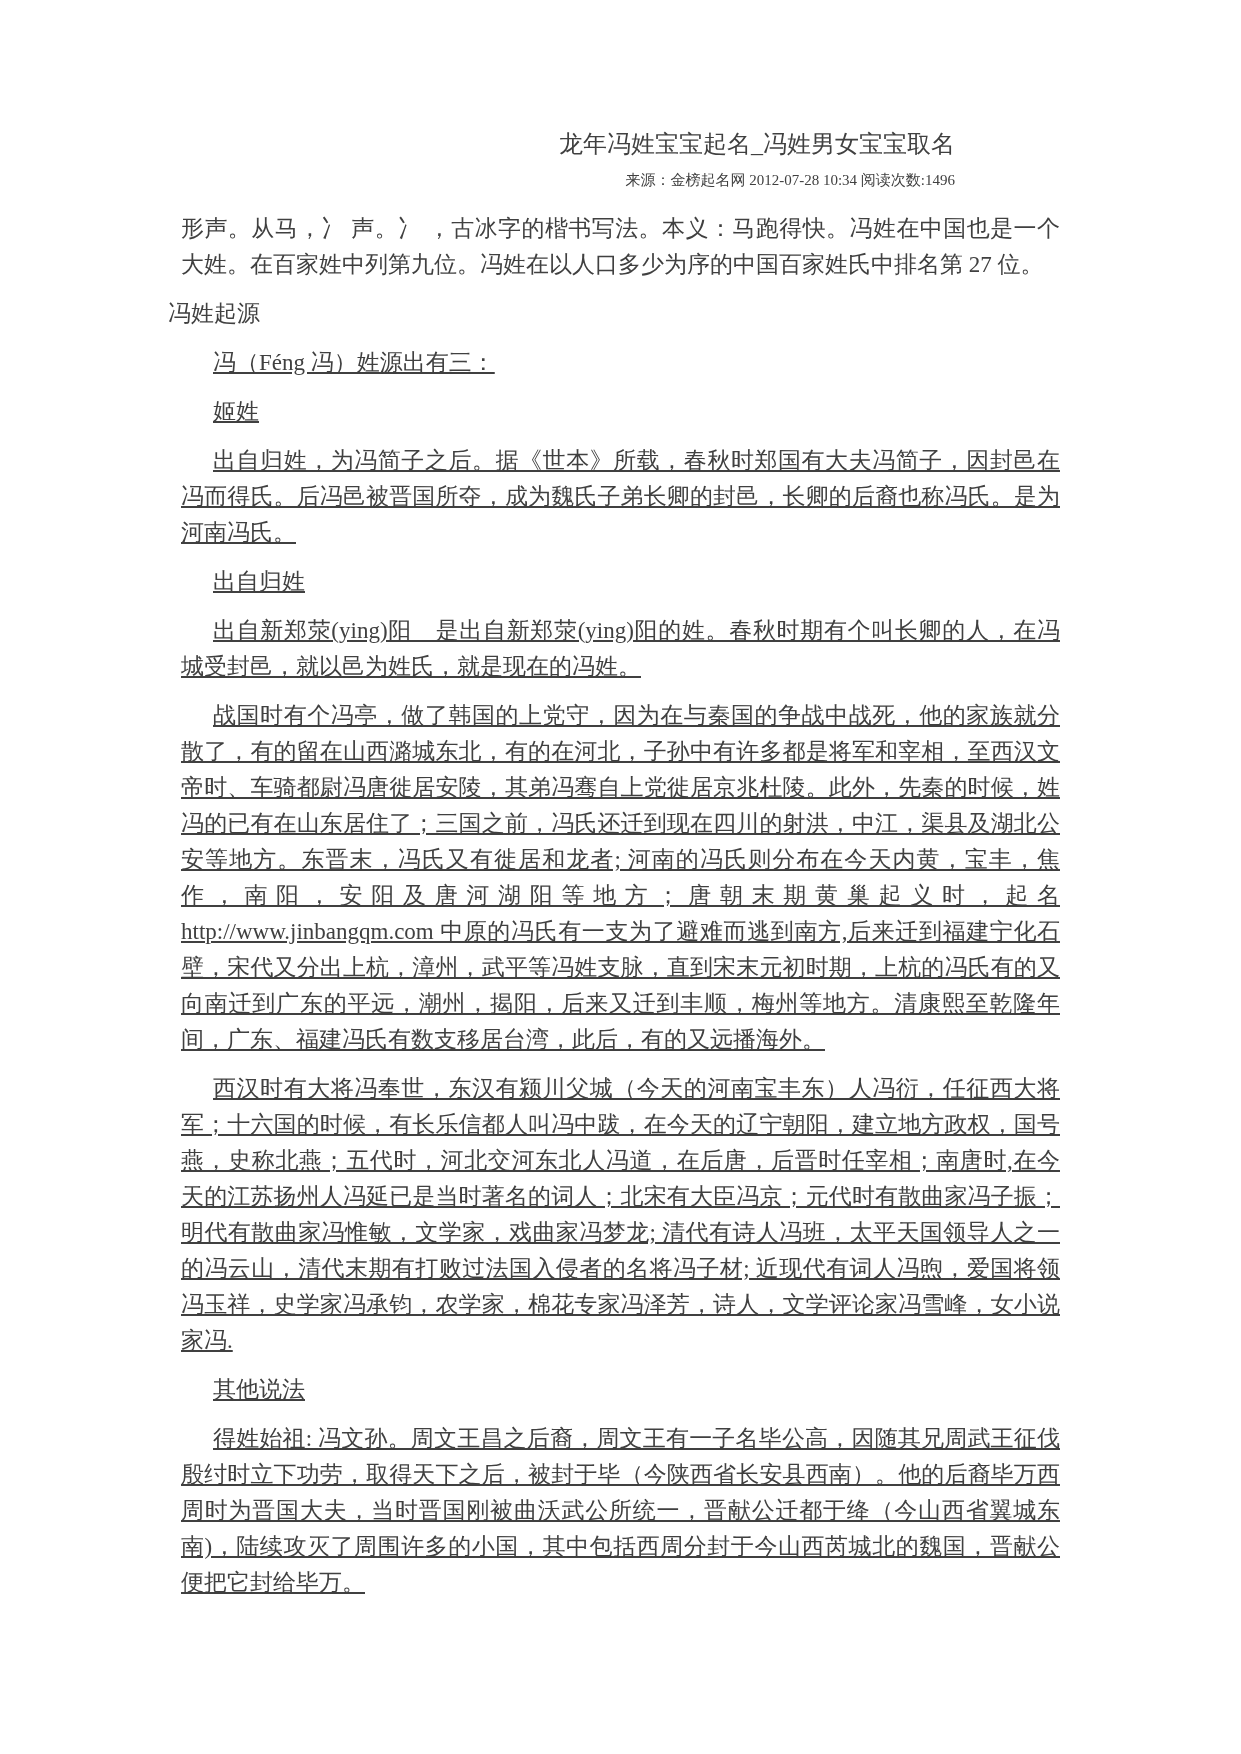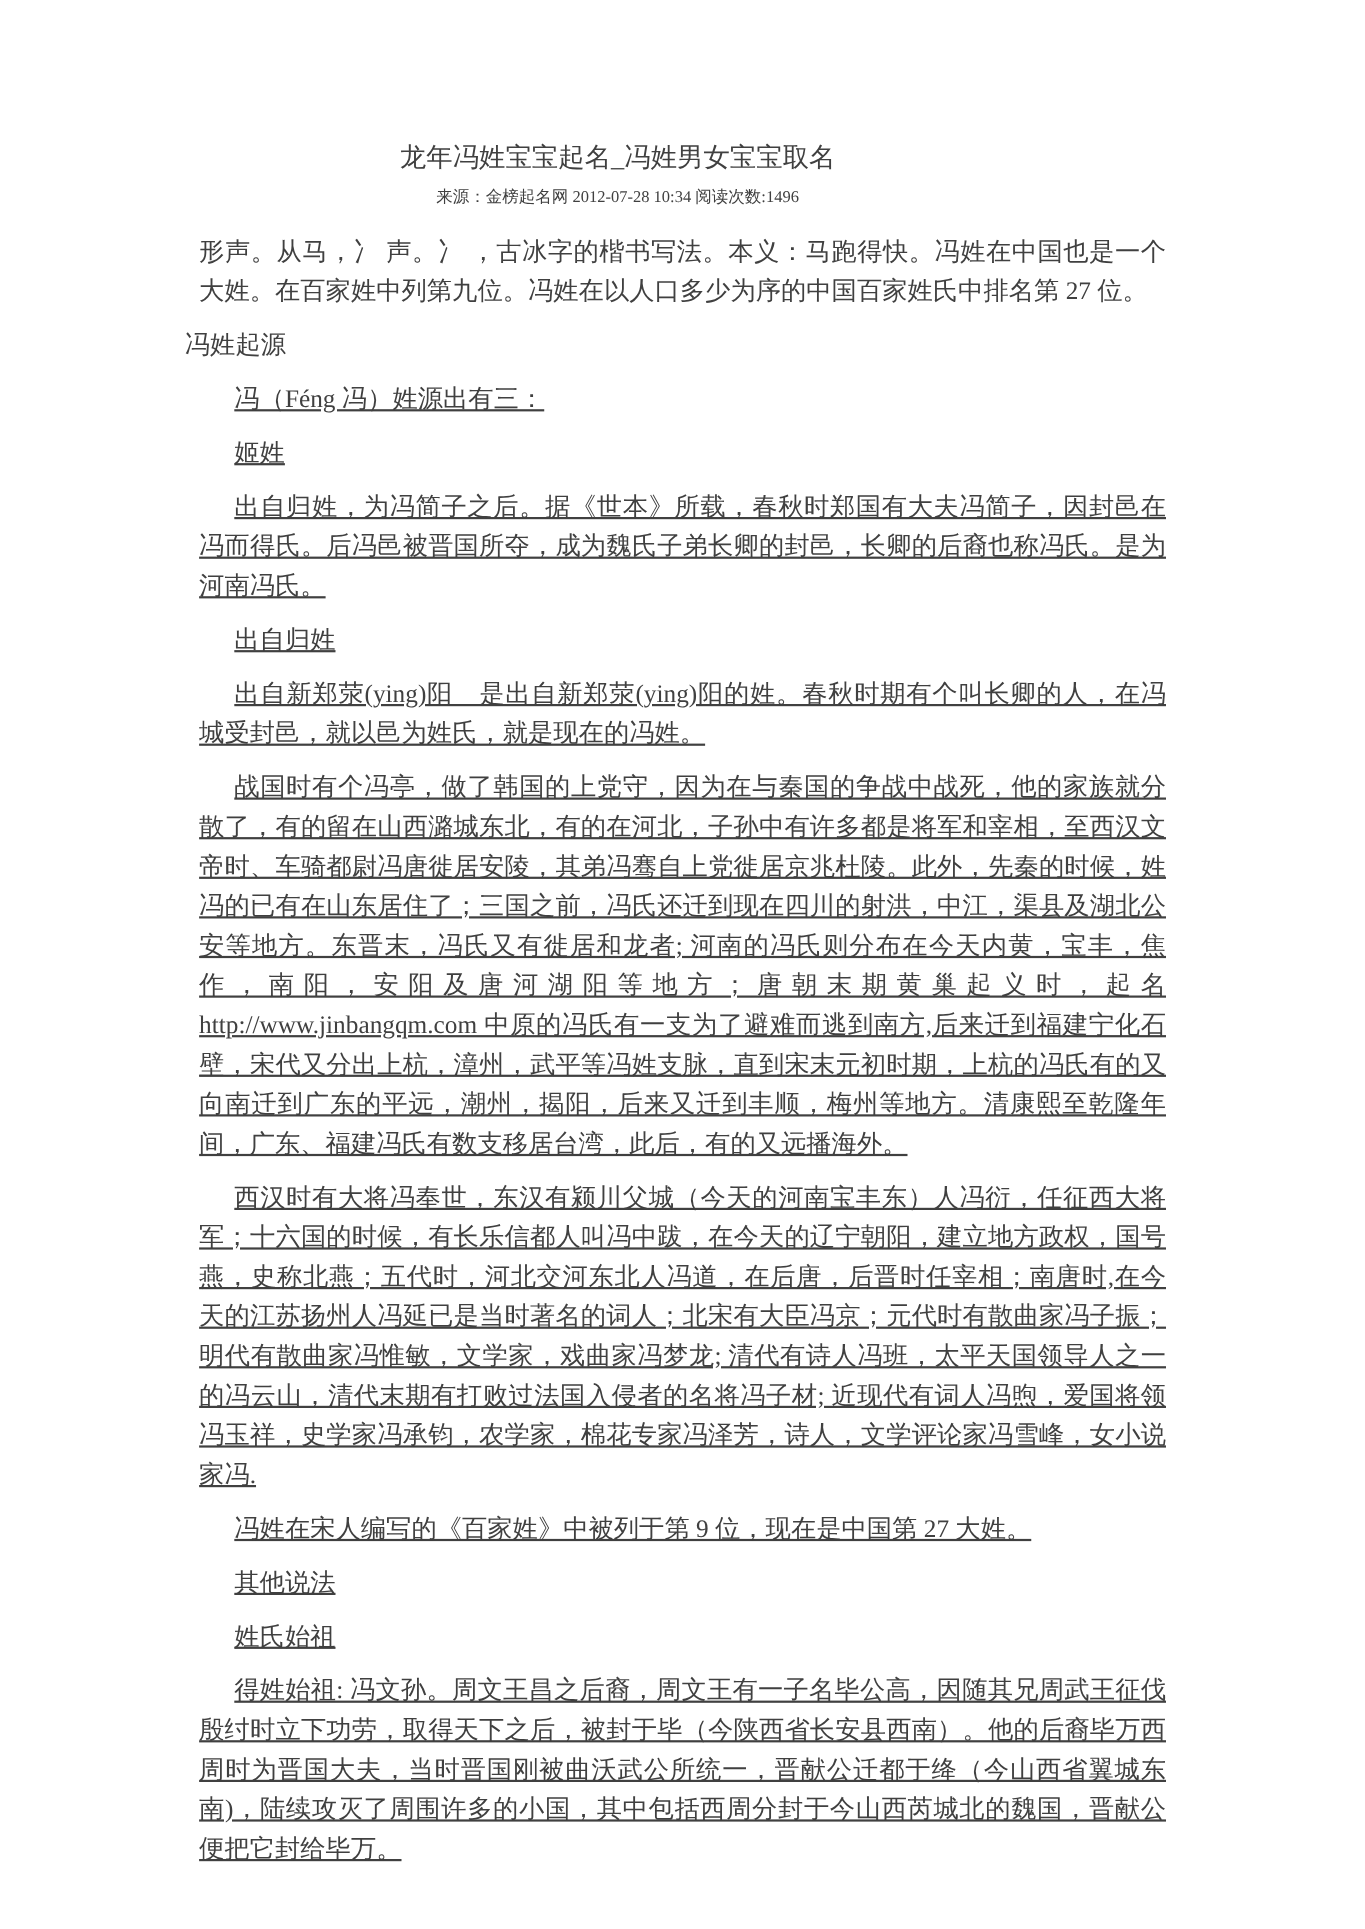--- a/index.html
+++ b/index.html
@@ -16,21 +16,21 @@
     box-sizing: border-box;
     padding: 126px 168px 0 168px;
     overflow: hidden;
     color: #404040;
     font-family: "Liberation Serif", "DejaVu Serif", serif;
     font-size: 23px;
     line-height: 36px;
   }
   .title-wrap {
     padding-right: 118px;
-    text-align: center;
+    text-align: right;
   }
   .doc-title {
     font-size: 24px;
     white-space: nowrap;
   }
   .doc-source {
     font-size: 15px;
     white-space: nowrap;
   }
   .section {
@@ -62,19 +62,17 @@
       </div>
       <div class="section">
         <div class="heading">冯姓起源</div>
         <p class="para indent">冯（Féng 冯）姓源出有三：</p>
         <p class="para indent">姬姓</p>
         <p class="para indent">出自归姓，为冯简子之后。据《世本》所载，春秋时郑国有大夫冯简子，因封邑在冯而得氏。后冯邑被晋国所夺，成为魏氏子弟长卿的封邑，长卿的后裔也称冯氏。是为河南冯氏。</p>
         <p class="para indent">出自归姓</p>
         <p class="para indent">出自新郑荥(ying)阳　是出自新郑荥(ying)阳的姓。春秋时期有个叫长卿的人，在冯城受封邑，就以邑为姓氏，就是现在的冯姓。</p>
         <p class="para indent">战国时有个冯亭，做了韩国的上党守，因为在与秦国的争战中战死，他的家族就分散了，有的留在山西潞城东北，有的在河北，子孙中有许多都是将军和宰相，至西汉文帝时、车骑都尉冯唐徙居安陵，其弟冯骞自上党徙居京兆杜陵。此外，先秦的时候，姓冯的已有在山东居住了；三国之前，冯氏还迁到现在四川的射洪，中江，渠县及湖北公安等地方。东晋末，冯氏又有徙居和龙者; 河南的冯氏则分布在今天内黄，宝丰，焦作，南阳，安阳及唐河湖阳等地方；唐朝末期黄巢起义时，起名 http://www.jinbangqm.com 中原的冯氏有一支为了避难而逃到南方,后来迁到福建宁化石壁，宋代又分出上杭，漳州，武平等冯姓支脉，直到宋末元初时期，上杭的冯氏有的又向南迁到广东的平远，潮州，揭阳，后来又迁到丰顺，梅州等地方。清康熙至乾隆年间，广东、福建冯氏有数支移居台湾，此后，有的又远播海外。</p>
         <p class="para indent">西汉时有大将冯奉世，东汉有颍川父城（今天的河南宝丰东）人冯衍，任征西大将军；十六国的时候，有长乐信都人叫冯中跋，在今天的辽宁朝阳，建立地方政权，国号燕，史称北燕；五代时，河北交河东北人冯道，在后唐，后晋时任宰相；南唐时,在今天的江苏扬州人冯延已是当时著名的词人；北宋有大臣冯京；元代时有散曲家冯子振；明代有散曲家冯惟敏，文学家，戏曲家冯梦龙; 清代有诗人冯班，太平天国领导人之一的冯云山，清代末期有打败过法国入侵者的名将冯子材; 近现代有词人冯煦，爱国将领冯玉祥，史学家冯承钧，农学家，棉花专家冯泽芳，诗人，文学评论家冯雪峰，女小说家冯.</p>
-        <p class="para indent">冯姓在宋人编写的《百家姓》中被列于第 9 位，现在是中国第 27 大姓。</p>
         <p class="para indent">其他说法</p>
-        <p class="para indent">姓氏始祖</p>
         <p class="para indent">得姓始祖: 冯文孙。周文王昌之后裔，周文王有一子名毕公高，因随其兄周武王征伐殷纣时立下功劳，取得天下之后，被封于毕（今陕西省长安县西南）。他的后裔毕万西周时为晋国大夫，当时晋国刚被曲沃武公所统一，晋献公迁都于绛（今山西省翼城东南)，陆续攻灭了周围许多的小国，其中包括西周分封于今山西芮城北的魏国，晋献公便把它封给毕万。</p>
       </div>
     </div>
 </div>
 
 </body></html>

